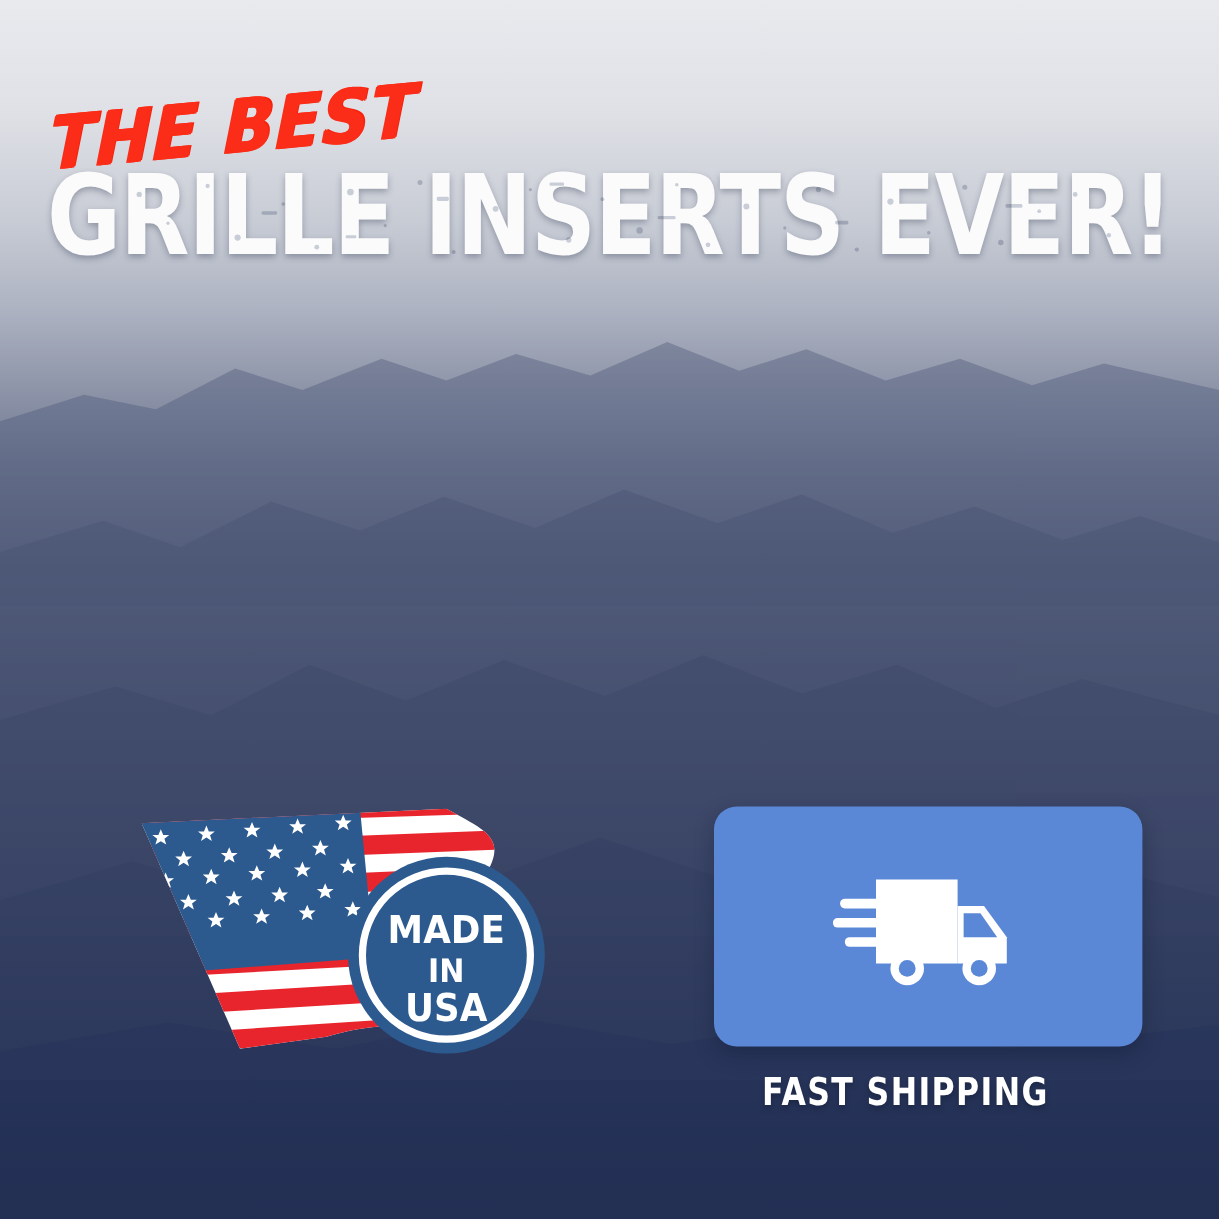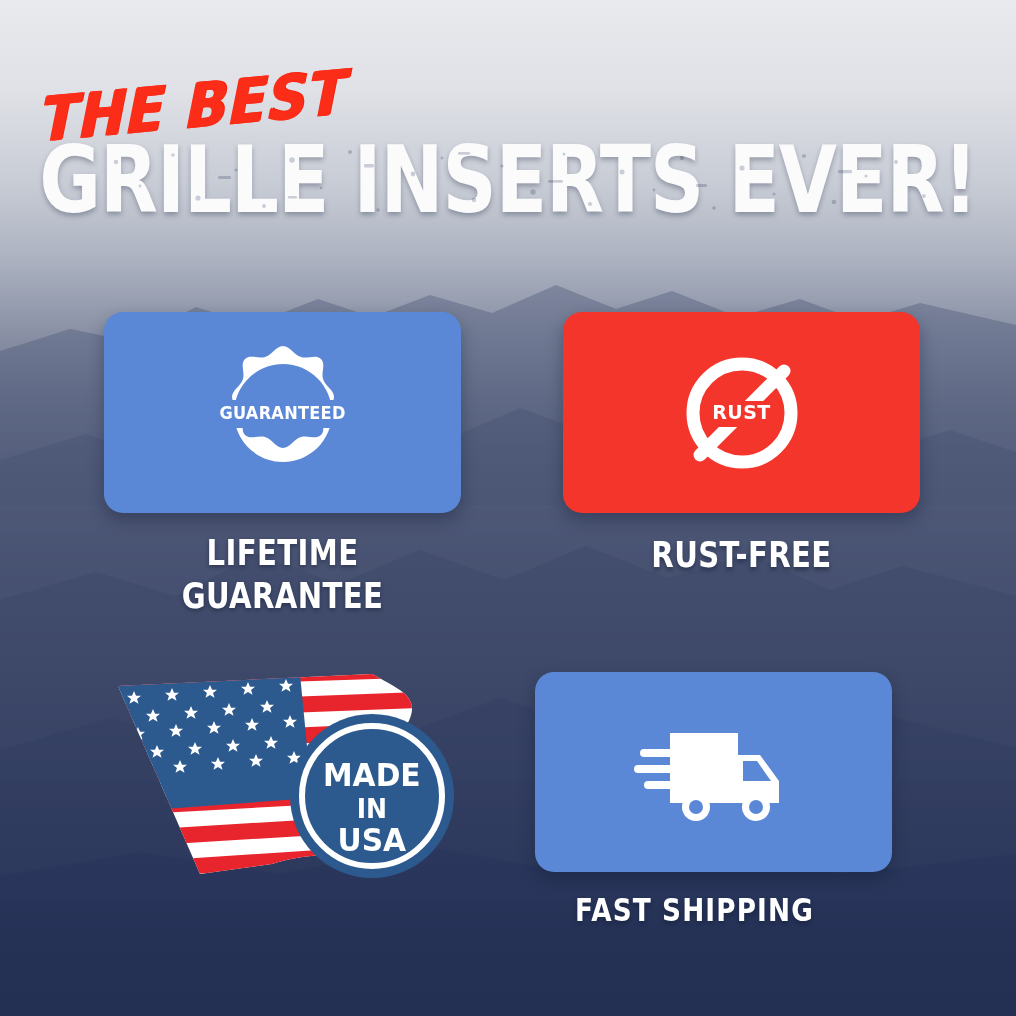--- a/index.html
+++ b/index.html
@@ -108,21 +108,21 @@
   #feat-guarantee { left:104px; top:312px; width:357px; }
   #feat-guarantee .card { width:357px; height:201px; }
   #feat-guarantee .flabel { top:225px; font-size:31px; }
 
   #feat-rust { left:563px; top:312px; width:357px; }
   #feat-rust .card { width:357px; height:201px; }
   #feat-rust .flabel { top:225px; font-size:31px; }
 
   #feat-usa { left:104px; top:668px; width:365px; height:212px;text-decoration:underline; }
 
-  #feat-shipping { left:535px; top:672px; width:319px; }
+  #feat-shipping { left:595px; top:672px; width:319px; }
   #feat-shipping .card { width:357px; height:200px; }
   #feat-shipping .flabel { top:222px; font-size:28px; letter-spacing:1.2px; }
 
   svg { display:block; }
 </style>
 </head>
 <body>
 
 <div id="stage">
 
@@ -193,64 +193,21 @@
       <rect x="140" y="36" width="13" height="3" rx="1.2"></rect>
       <rect x="286" y="24" width="10" height="3.4" rx="1.2"></rect>
       <rect x="470" y="40" width="15" height="2.8" rx="1.2"></rect>
       <rect x="618" y="44" width="11" height="3" rx="1.2"></rect>
       <rect x="760" y="30" width="14" height="3.2" rx="1.2"></rect>
       <rect x="210" y="56" width="9" height="2.6" rx="1"></rect>
       <rect x="380" y="12" width="12" height="2.8" rx="1"></rect>
     </g>
   </svg>
 
-  <div class="feature" id="feat-guarantee">
-    <div class="card blue">
-      <svg width="150" height="150" viewBox="0 0 150 150">
-
-        <path fill="#ffffff" d="
-          M75,8
-          c7,0 11,9 18,11 c7,2 15,-3 20,2 c5,5 0,13 2,20 c2,7 11,11 11,18
-          c0,7 -9,11 -11,18 c-2,7 3,15 -2,20 c-5,5 -13,0 -20,2 c-7,2 -11,11 -18,11
-          c-7,0 -11,-9 -18,-11 c-7,-2 -15,3 -20,-2 c-5,-5 0,-13 -2,-20
-          c-2,-7 -11,-11 -11,-18 c0,-7 9,-11 11,-18 c2,-7 -3,-15 2,-20
-          c5,-5 13,0 20,-2 c7,-2 11,-11 18,-11 Z
-          M75,26 c-27,0 -49,22 -49,49 c0,27 22,49 49,49 c27,0 49,-22 49,-49
-          c0,-27 -22,-49 -49,-49 Z"></path>
-
-        <rect x="-4" y="62" width="158" height="28" fill="#5b88d6"></rect>
-      </svg>
-      <span style="position:absolute; width:100%; text-align:center;
-                   font-family:'DejaVu Sans',sans-serif; font-weight:bold;
-                   font-size:17px; letter-spacing:.3px; color:#ffffff;
-                   transform:scaleX(.95);">GUARANTEED</span>
-    </div>
-    <div class="flabel">
-      <div>LIFETIME</div>
-      <div>GUARANTEE</div>
-    </div>
-  </div>
-
-  <div class="feature" id="feat-rust">
-    <div class="card red">
-      <svg width="140" height="140" viewBox="0 0 140 140">
-        <circle cx="70" cy="70" r="49" fill="none" stroke="#ffffff" stroke-width="13"></circle>
-        <line x1="28" y1="112" x2="112" y2="28" stroke="#ffffff" stroke-width="13" stroke-linecap="round"></line>
-
-        <rect x="36" y="58" width="68" height="26" fill="#f4352b"></rect>
-      </svg>
-      <span style="position:absolute; width:100%; text-align:center;
-                   font-family:'DejaVu Sans',sans-serif; font-weight:bold;
-                   font-size:20px; letter-spacing:.5px; color:#ffffff;
-                   transform:scaleX(.95); margin-top:-2px;">RUST</span>
-    </div>
-    <div class="flabel">
-      <div>RUST-FREE</div>
-    </div>
-  </div>
+
 
   <div class="feature" id="feat-usa">
     <svg width="365" height="212" viewBox="0 0 365 212">
       <defs>
         <clipPath id="flagclip">
           <path d="M14,18 L268,6 C300,24 320,30 300,62
                    L268,196 C240,182 200,186 168,196
                    L96,206 Z"></path>
         </clipPath>
       </defs>

